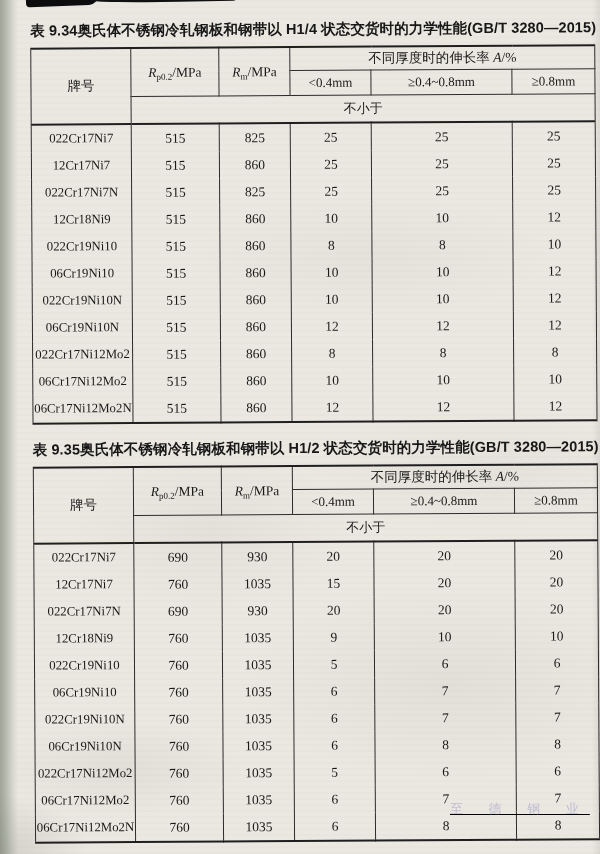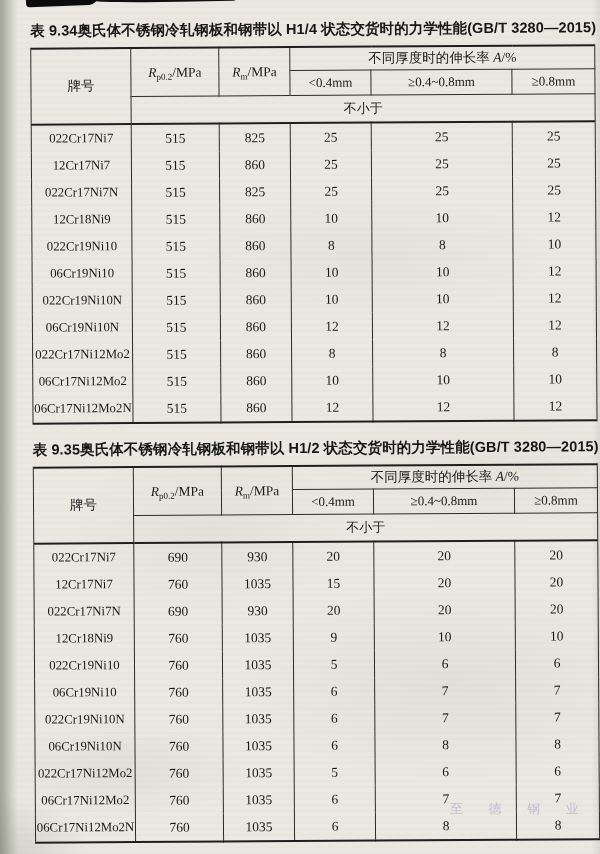--- a/index.html
+++ b/index.html
@@ -51,21 +51,21 @@
 
   .rvar, .avar{font-style:italic;font-family:"Liberation Serif",serif;}
   th sub{font-size:9px;line-height:0;margin-top:40px;}
 
   tbody td{height:27px;font-size:13.5px;border-top:none;border-bottom:none;}
   tbody td.c-grade{font-size:12.8px;margin-left:16px;}
 
   .tbl-gap{height:16px;}
 
   .watermark{position:absolute;left:422px;top:800px;width:150px;pointer-events:none;
-    font-family:"Liberation Sans",sans-serif;}
+    font-family:"Liberation Sans",sans-serif;text-decoration:underline;}
   .watermark .wm-name{display:block;padding-left:28px;font-size:13px;letter-spacing:11px;
     color:rgba(150,145,200,0.50);white-space:nowrap;}
   .watermark .wm-phone{display:block;font-size:14px;letter-spacing:2.5px;
     color:rgba(95,150,200,0.72);white-space:nowrap;}
 </style>
 </head>
 <body>
 
 <div class="page">
   <div class="left-edge"></div>

